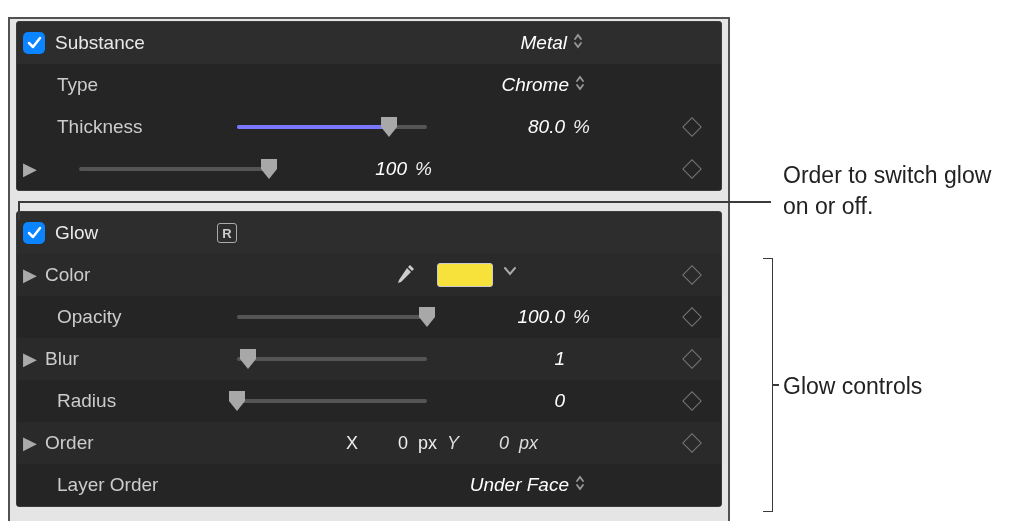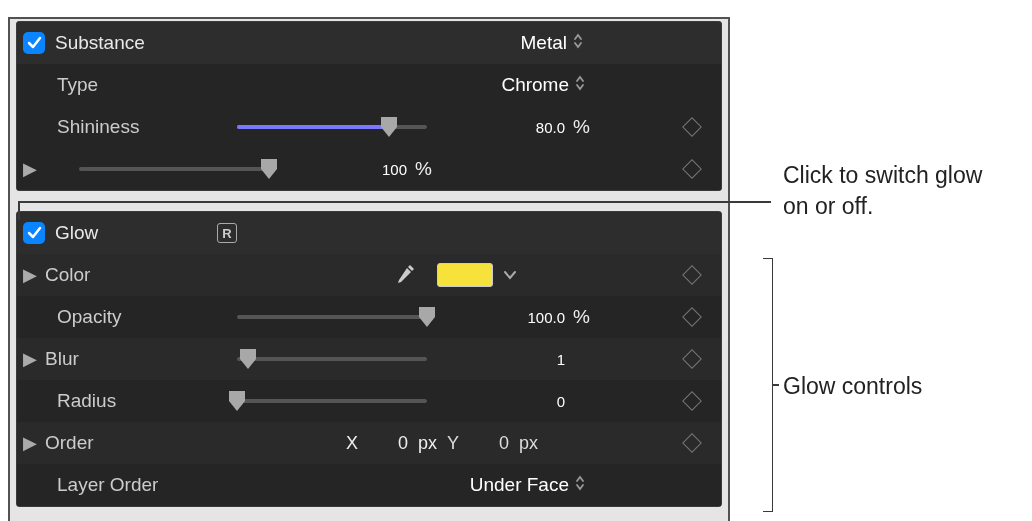--- a/index.html
+++ b/index.html
@@ -68,24 +68,25 @@
       border-radius: 2px;
     }
     .slider-thumb {
       position: absolute; top: 50%;
       width: 20px; height: 20px;
       transform: translate(-50%, -50%);
     }
     .slider-thumb svg { display: block; }
     .value-area {
       flex: 0 0 150px;
-      display: flex; align-items: center; justify-content: flex-end;
+      display: flex; justify-content: flex-end;
       gap: 8px;
-    }
-    .value-num { color: #fff; font-size: 15px; text-align: right; min-width: 60px; }
+      font-style: italic;
+    }
+    .value-num { color: #fff; font-size: 19px; text-align: right; min-width: 60px; }
     .unit { color: #eee; font-size: 19px; width: 24px; text-align: left; }
     .popup {
       display: inline-flex; align-items: center; gap: 6px;
       color: #fff; font-size: 19px; cursor: pointer;
     }
     .popup-arrows { color: #888; width: 12px; }
     .reset-badge {
       width: 20px; height: 20px;
       border: 1.5px solid #aaa; border-radius: 3px;
       display: flex; align-items: center; justify-content: center;
@@ -166,21 +167,21 @@
           <span class="popup-arrows">
             <svg width="10" height="16" viewBox="0 0 10 16">
                 <path d="M2 6 L5 2 L8 6 M2 10 L5 14 L8 10" stroke="#999" stroke-width="1.8" fill="none" stroke-linecap="round"></path>
               </svg>
           </span>
         </span>
       </div>
     </div>
 
     <div class="row plain indent1">
-      <span class="label sub">Shininess</span>
+      <span class="label sub">Thickness</span>
       <div class="slider-wrap">
         <div class="slider-track">
           <div class="slider-fill" id="shininess-fill" style="width: 80%;"></div>
           <div class="slider-thumb" id="shininess-thumb" style="left: 80%;">
               <svg width="20" height="20">
                 <use href="#thumbshape"></use>
               </svg>
             </div>
         </div>
       </div>
@@ -328,17 +329,17 @@
           </span>
         </span>
       </div>
     </div>
   </div>
 </div>
 
 <div class="callout-line hline" style="left:18px; top:201px; width:8px;"></div>
 <div class="callout-line" style="left:18px; top:201px; width:1.5px; height:19px;"></div>
 <div class="callout-line hline" style="left:18px; top:201px; width:753px;"></div>
-<div class="callout" style="left:783px; top:160px; width:230px">Click to switch glow on or off.</div>
+<div class="callout" style="left:783px; top:160px; width:230px">Order to switch glow on or off.</div>
 
 <div class="vbracket" style="left:763px; top:258px; width:10px; height:254px;"></div>
 <div class="callout-line hline" style="left:773px; top:384px; width:6px;"></div>
 <div class="callout" style="left:783px; top:371px">Glow controls</div>
 
 </body></html>

